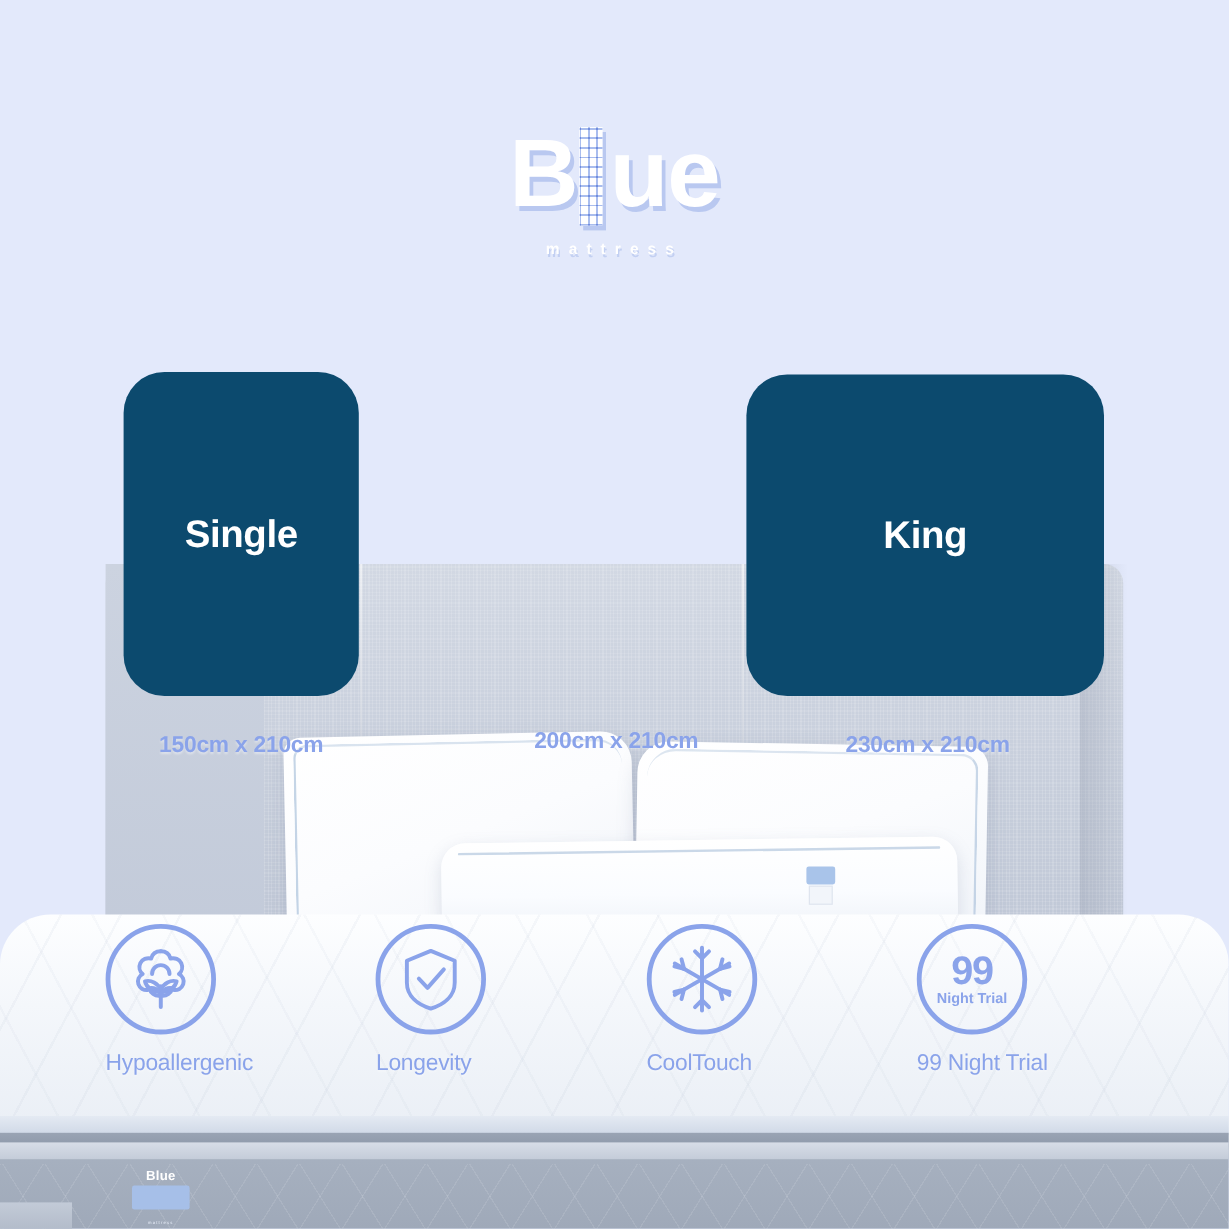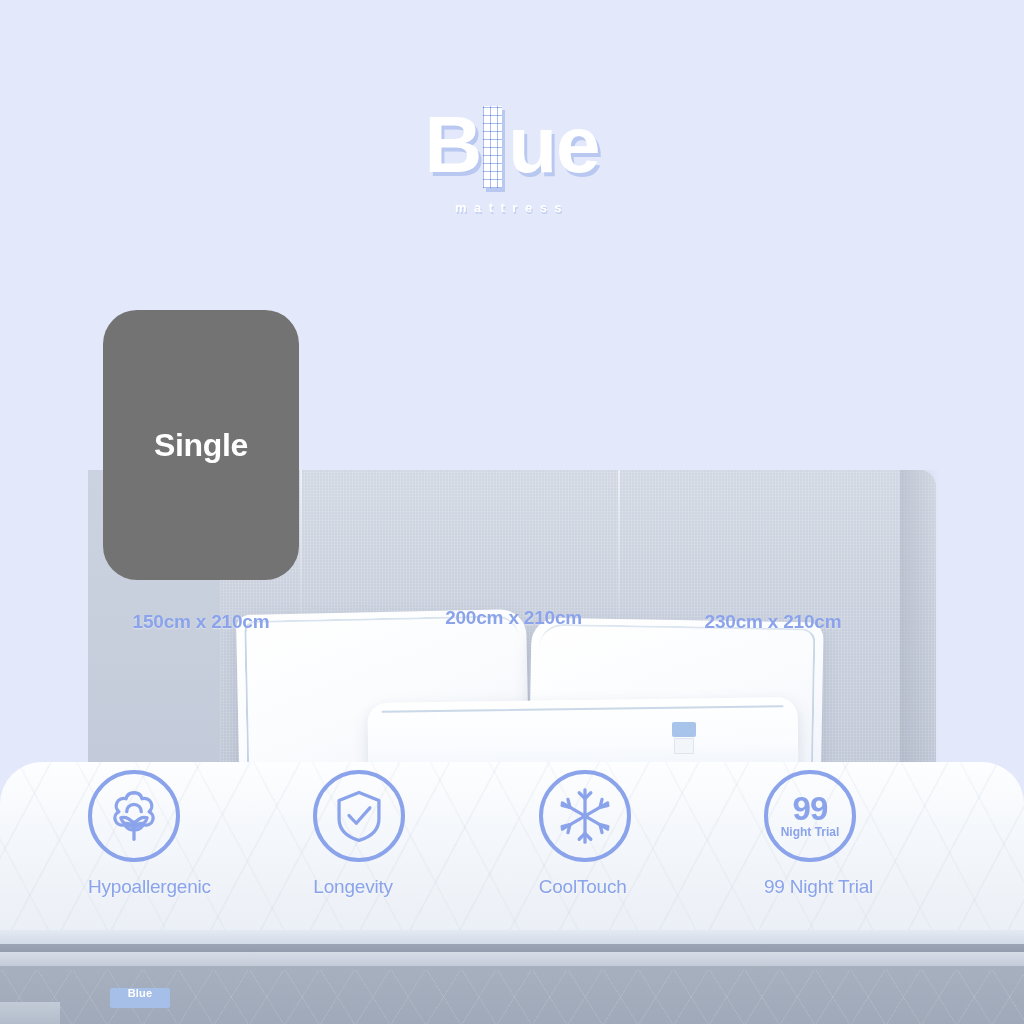--- a/index.html
+++ b/index.html
@@ -118,23 +118,23 @@
     content:""; position:absolute; left:0; top:26px; width:1024px; height:54px;
     background:
       repeating-linear-gradient(58deg, rgba(255,255,255,.10) 0 1px, rgba(0,0,0,0) 1px 30px),
       repeating-linear-gradient(122deg, rgba(255,255,255,.10) 0 1px, rgba(0,0,0,0) 1px 30px);
   }
   .mattress-band{
     position:absolute; left:0; top:952px; width:1024px; height:14px;
     background:linear-gradient(180deg,#d7dde7,#c4ccd9);
   }
   .mattress-tag{
-    position:absolute; left:110px; top:988px; width:60px; height:20px;
+    position:absolute; left:110px; top:988px; width:48px; height:20px;
     background:#a6bfe8; border-radius:2px;
-    display:flex; flex-direction:column; align-items:center; gap:31px;
+    display:flex; flex-direction:column; align-items:center; justify-content:center;gap:31px;
   }
   .mattress-tag .mt-main{ font-size:11px; font-weight:bold; color:#fff; line-height:1; letter-spacing:.2px; }
   .mattress-tag .mt-sub{ font-size:3.5px; color:#eaf0fb; letter-spacing:1px; line-height:1; margin-top:1px; }
   .nightstand{
     position:absolute; left:0; top:1002px; width:60px; height:22px;
     background:linear-gradient(180deg,#c3cbd8,#b3bcca);
   }
 
   
   .logo-wrap{
@@ -159,21 +159,21 @@
     box-shadow:3px 4px 0 #b9c8f0;
     position:relative; top:1px;
   }
   .logo-sub{
     margin-top:11px; font-size:13px; font-weight:bold; letter-spacing:7.5px;
     color:#ffffff; text-shadow:1px 2px 0 #c3d0f2;
   }
 
   
   .card{
-    position:absolute; background:#737373; border-radius:34px;
+    position:absolute; background:#0c4a6e; border-radius:34px;
     display:flex; align-items:center; justify-content:center;
   }
   .card-label{
     color:#ffffff; font-weight:bold; font-size:32px; letter-spacing:-.3px;
   }
   #card-single{ left:103px; top:310px; width:196px; height:270px; }
   #card-queen { left:337px; top:311px; width:250px; height:269px; }
   #card-king  { left:622px; top:312px; width:298px; height:268px; }
 
   .dim{
@@ -240,20 +240,23 @@
     <div class="logo-word">
       <span class="lg-b">B</span>
       <span class="logo-l"></span>
       <span class="lg-ue">ue</span>
     </div>
     <div class="logo-sub">mattress</div>
   </div>
 
   <div class="card" id="card-single">
     <span class="card-label">Single</span>
+  </div>
+  <div class="card" id="card-king">
+    <span class="card-label">King</span>
   </div>
 
   <div class="dim" id="dim-single">150cm x 210cm</div>
   <div class="dim" id="dim-queen">200cm x 210cm</div>
   <div class="dim" id="dim-king">230cm x 210cm</div>
 
   <div class="features">
 
     <div class="feature">
       <div class="circle">

